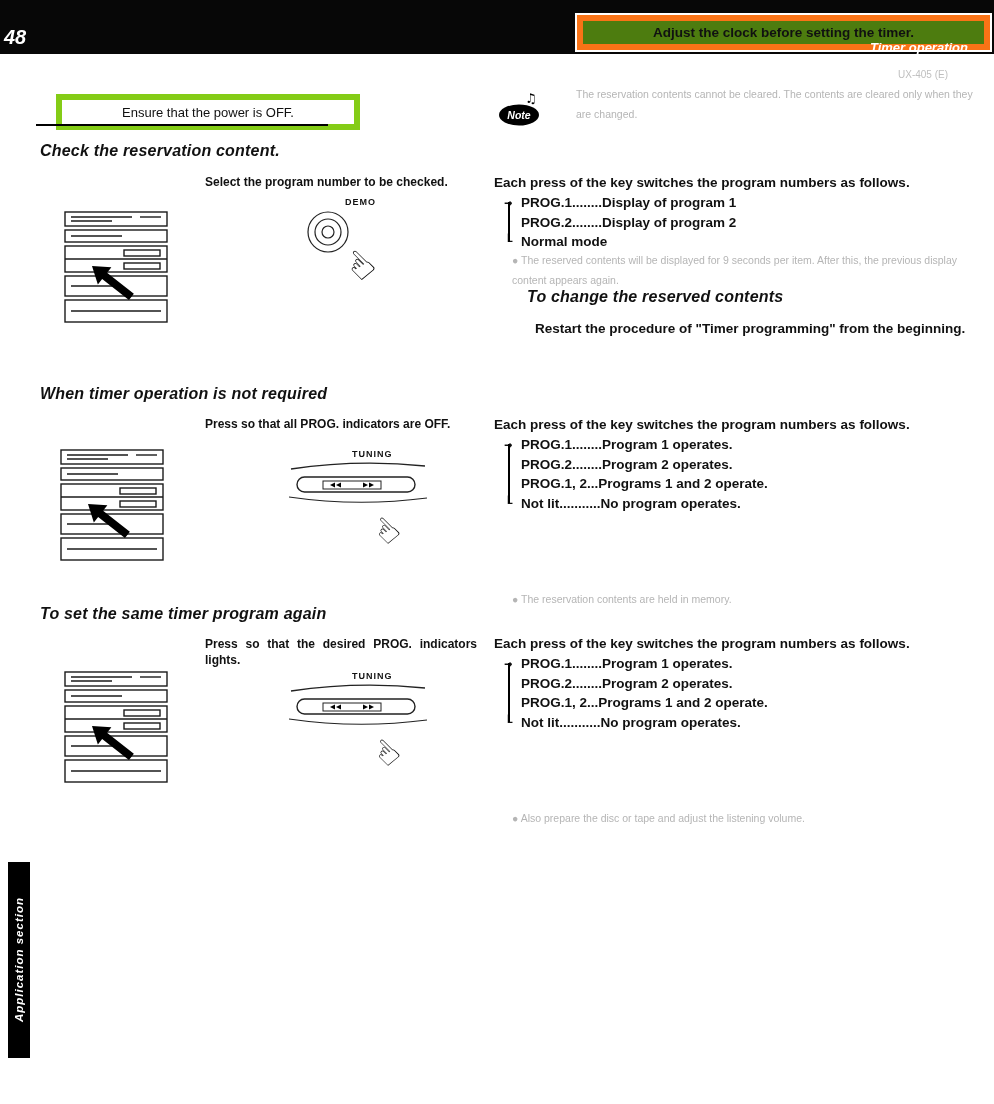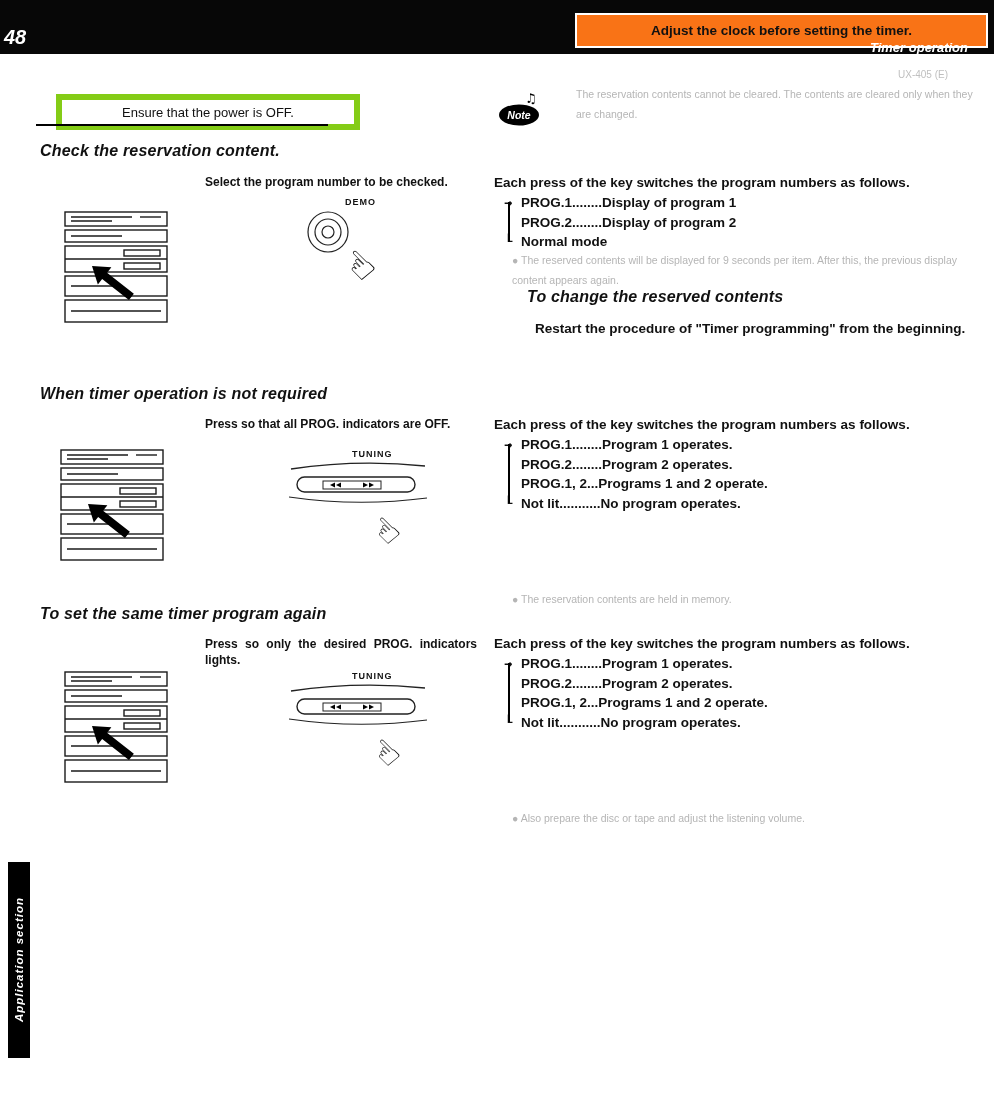--- a/index.html
+++ b/index.html
@@ -5,21 +5,21 @@
   html,body{margin:0;padding:0;background:#e8e8e8;}
   .page{
     position:relative; width:994px; height:1104px; background:#ffffff;
     font-family:"Liberation Sans", sans-serif; color:#111; overflow:hidden;
     margin:0 auto;
   }
   .abs{position:absolute;}
   
   .header-bar{position:absolute; left:0; top:6; width:994px; height:54px; background:#070707;}
   .page-number{position:absolute; left:4px; top:26px; color:#fff; font-size:20px; font-weight:bold; font-style:italic;}
-  .notice-box{position:absolute; left:577px; top:15px; width:401px; height:23px; background:#f97316; border:4px solid #f97316; outline:2px solid #fff;
+  .notice-box{position:absolute; left:577px; top:15px; width:401px; height:23px; background:#4d7c0f; border:6px solid #f97316; outline:2px solid #fff;
     display:flex; align-items:center; justify-content:center; font-weight:bold; font-size:13.5px;}
   .header-title{position:absolute; right:26px; top:40px; color:#fff; font-style:italic; font-weight:bold; font-size:13px;}
   .model-code{position:absolute; left:898px; top:69px; font-size:10px; color:#bfbfbf;}
   
   .power-box{position:absolute; left:36px; top:94px; width:292px; height:24px; border:6px solid #84cc16;
     display:flex; align-items:center; justify-content:center; font-weight:normal; font-size:13px;margin-left:20px;}
   .power-underline{position:absolute; left:36px; top:124px; width:292px; height:0; border-top:2px solid #000;}
   
   .faded{color:#b5b5b5; font-size:10.5px; line-height:20px;}
   .h-italic{font-weight:bold; font-style:italic; font-size:16px; letter-spacing:.2px;}
@@ -163,21 +163,21 @@
       <span>PROG.1, 2...Programs 1 and 2 operate.</span>
     </div>
     <div class="prog-item">
       <span class="marker">└</span>
       <span>Not lit...........No program operates.</span>
     </div>
   </div>
 
   <div class="abs faded" style="left:512px; top:589px; width:460px;">● The reservation contents are held in memory.</div>
   <div class="abs h-italic" style="left:40px; top:605px;">To set the same timer program again</div>
-  <div class="abs instruction" style="left:205px; top:637px; width:272px;">Press so only the desired PROG. indicators lights.</div>
+  <div class="abs instruction" style="left:205px; top:637px; width:272px;">Press so that the desired PROG. indicators lights.</div>
 
   <svg class="abs" style="left:62px; top:668px;" width="110" height="118" viewBox="0 0 110 118">
       <use href="#sym-stereo"></use>
     </svg>
   <div class="abs btn-label" style="left:340px; top:671px;">TUNING</div>
   <svg class="abs" style="left:283px; top:679px;" width="150" height="95" viewBox="0 0 150 95">
       <use href="#sym-tuning"></use>
     </svg>
 
   <div class="abs intro" style="left:494px; top:636px; width:480px;">Each press of the key switches the program numbers as follows.</div>

